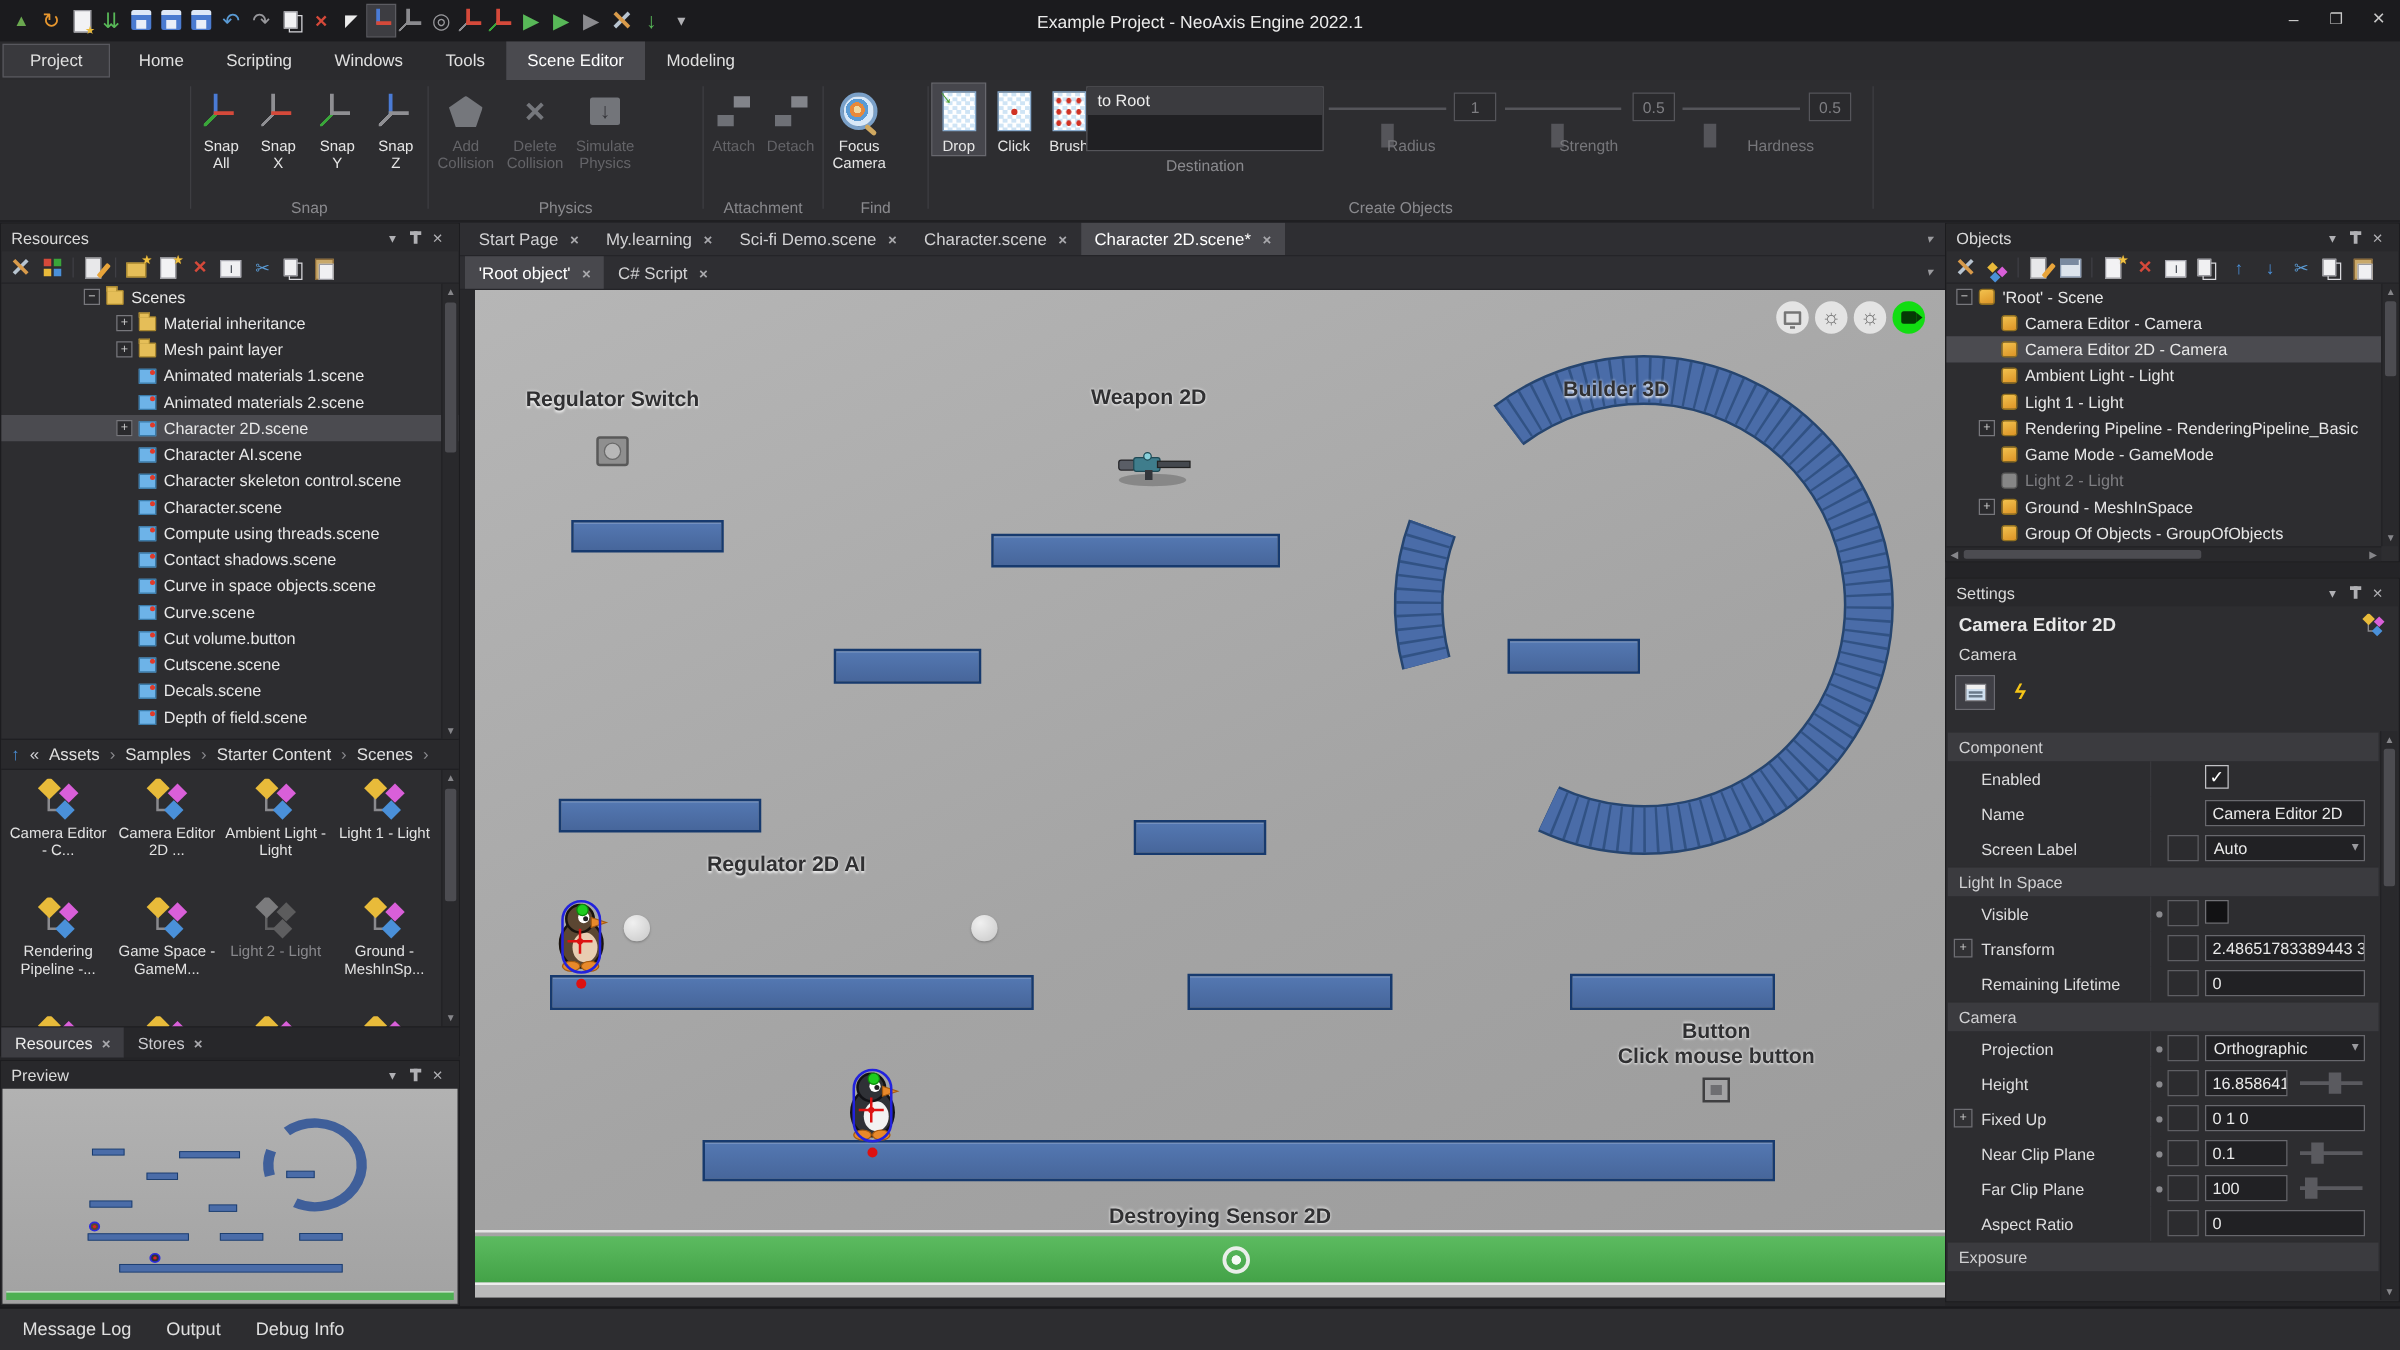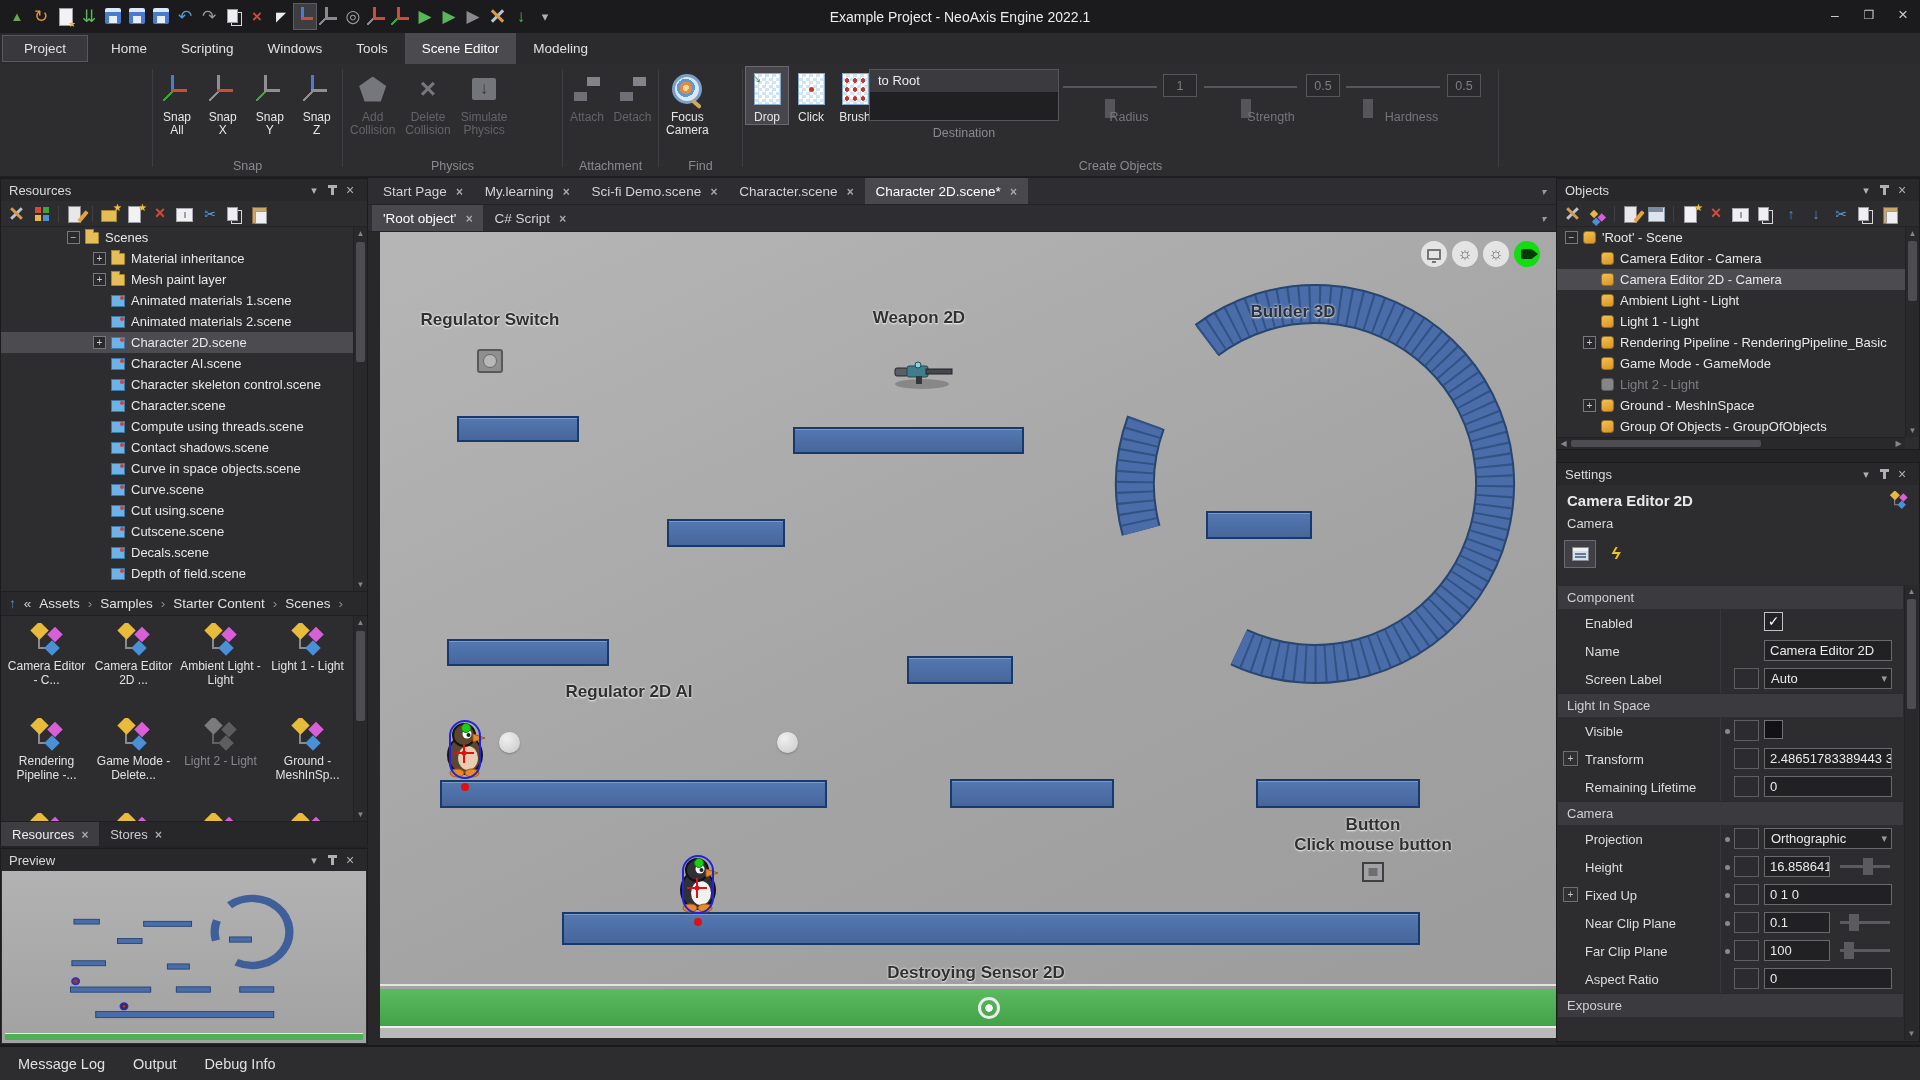--- a/index.html
+++ b/index.html
@@ -411,21 +411,21 @@
       <div class="slabel" style="left:320px;width:132px">Radius</div>
       <div class="strack" style="left:461px;width:93px">
           <span class="sthumb" style="left:37px"></span>
         </div>
       <div class="sval" style="left:563px">0.5</div>
       <div class="slabel" style="left:461px;width:134px">Strength</div>
       <div class="strack" style="left:603px;width:94px">
           <span class="sthumb" style="left:17px"></span>
         </div>
       <div class="sval" style="left:704px">0.5</div>
-      <div class="slabel" style="left:602px;width:133px">Hardness</div>
+      <div class="slabel" style="left:615px;width:133px">Hardness</div>
       <div class="glabel">Create Objects</div>
     </div>
     <div class="rsep" style="left:1498px"></div>
   </div>
 
   <div class="panel" id="res-panel" style="left:0;top:178px;width:368px;height:667px">
     <div class="ptitle">
       <span>Resources</span>
         <span class="sp"></span>
       <i class="pbtn menu"></i>
@@ -509,21 +509,21 @@
             <span class="tlabel">Curve in space objects.scene</span>
           </div>
           <div class="trow lvl2 i-scene">
             <span class="texp"></span>
             <span class="ticon"></span>
             <span class="tlabel">Curve.scene</span>
           </div>
           <div class="trow lvl2 i-scene">
             <span class="texp"></span>
             <span class="ticon"></span>
-            <span class="tlabel">Cut using.scene</span>
+            <span class="tlabel">Cut volume.button</span>
           </div>
           <div class="trow lvl2 i-scene">
             <span class="texp"></span>
             <span class="ticon"></span>
             <span class="tlabel">Cutscene.scene</span>
           </div>
           <div class="trow lvl2 i-scene">
             <span class="texp"></span>
             <span class="ticon"></span>
             <span class="tlabel">Decals.scene</span>
@@ -604,21 +604,21 @@
               <rect x="21.5" y="19.5" width="11" height="11" transform="rotate(45 27 25)" fill="#4a90d9"></rect>
             </svg>
             <span class="alabel">Rendering Pipeline -...</span>
           </div><div class="acard">
             <svg viewBox="0 0 44 36" class="asset-icon">
               <path d="M14 12 L14 25 L27 25" fill="none" stroke="#8a8a8e" stroke-width="2"></path>
               <rect x="8" y="1" width="13" height="13" transform="rotate(45 14.5 7.5)" fill="#e8bb3a"></rect>
               <rect x="24.5" y="6" width="11" height="11" transform="rotate(45 30 11.5)" fill="#d95fd9"></rect>
               <rect x="21.5" y="19.5" width="11" height="11" transform="rotate(45 27 25)" fill="#4a90d9"></rect>
             </svg>
-            <span class="alabel">Game Mode - Delete...</span>
+            <span class="alabel">Game Space - GameM...</span>
           </div><div class="acard disabled">
             <svg viewBox="0 0 44 36" class="asset-icon">
               <path d="M14 12 L14 25 L27 25" fill="none" stroke="#8a8a8e" stroke-width="2"></path>
               <rect x="8" y="1" width="13" height="13" transform="rotate(45 14.5 7.5)" fill="#e8bb3a"></rect>
               <rect x="24.5" y="6" width="11" height="11" transform="rotate(45 30 11.5)" fill="#d95fd9"></rect>
               <rect x="21.5" y="19.5" width="11" height="11" transform="rotate(45 27 25)" fill="#4a90d9"></rect>
             </svg>
             <span class="alabel">Light 2 - Light</span>
           </div><div class="acard">
             <svg viewBox="0 0 44 36" class="asset-icon">

